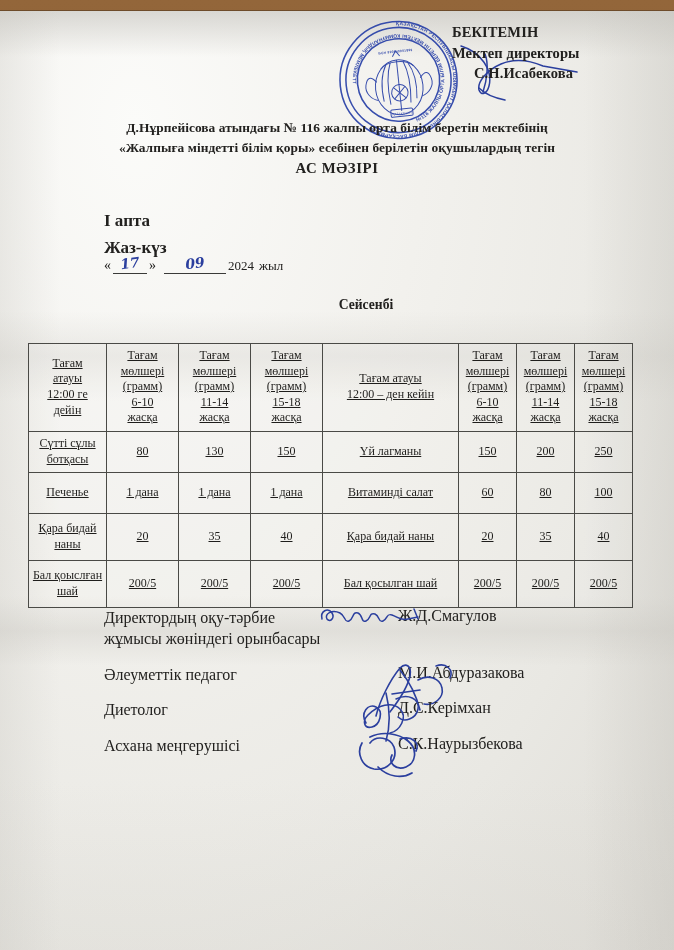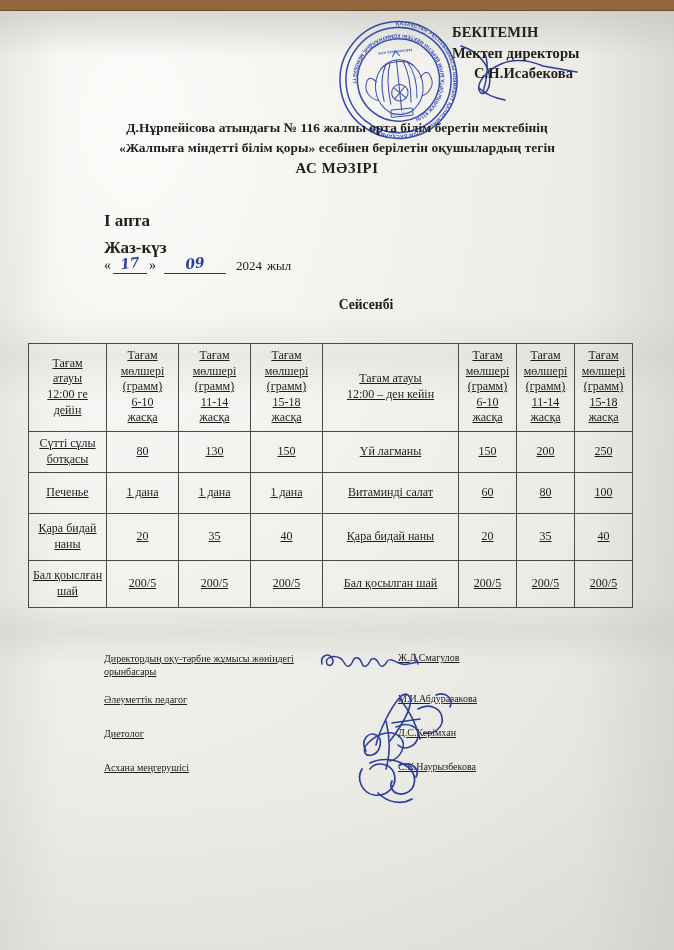--- a/index.html
+++ b/index.html
@@ -139,21 +139,21 @@
     position: absolute;
     left: 0; right: 0;
     bottom: 2px;
     color: #2b3f9e;
     font-family: "DejaVu Serif", serif;
     font-style: italic;
     font-weight: bold;
     font-size: 14px;
     transform: rotate(-7deg);
   }
-  #dateline .yr { margin-left: 8px; }
+  #dateline .yr { }
   #dateline .zhyl { margin-left: 3px; }
 
   
   #weekday {
     position: absolute;
     left: 0;
     top: 297px;
     width: 674px;
     text-align: center;
     font-weight: bold;
@@ -188,24 +188,23 @@
   #menu-table tbody tr.tall td { height: 40px; }
   .c0 { width: 78px; }
   .c1, .c2, .c3 { width: 72px; }
   .c4 { width: 136px; }
   .c5, .c6, .c7 { width: 58px; }
 
   
   #signatures {
     position: absolute;
     left: 104px;
-    top: 652px;
+    top: 607px;
     width: 470px;
-    font-size: 10px;
-    text-decoration: underline;
+    font-size: 16px;
   }
   .sig-row {
     position: relative;
     display: flex;
     align-items: flex-start;
     margin-bottom: 14px;
     min-height: 20px;
   }
   .sig-role { width: 228px; line-height: 1.34; }
   .sig-name { flex: 1; padding-left: 66px; }

